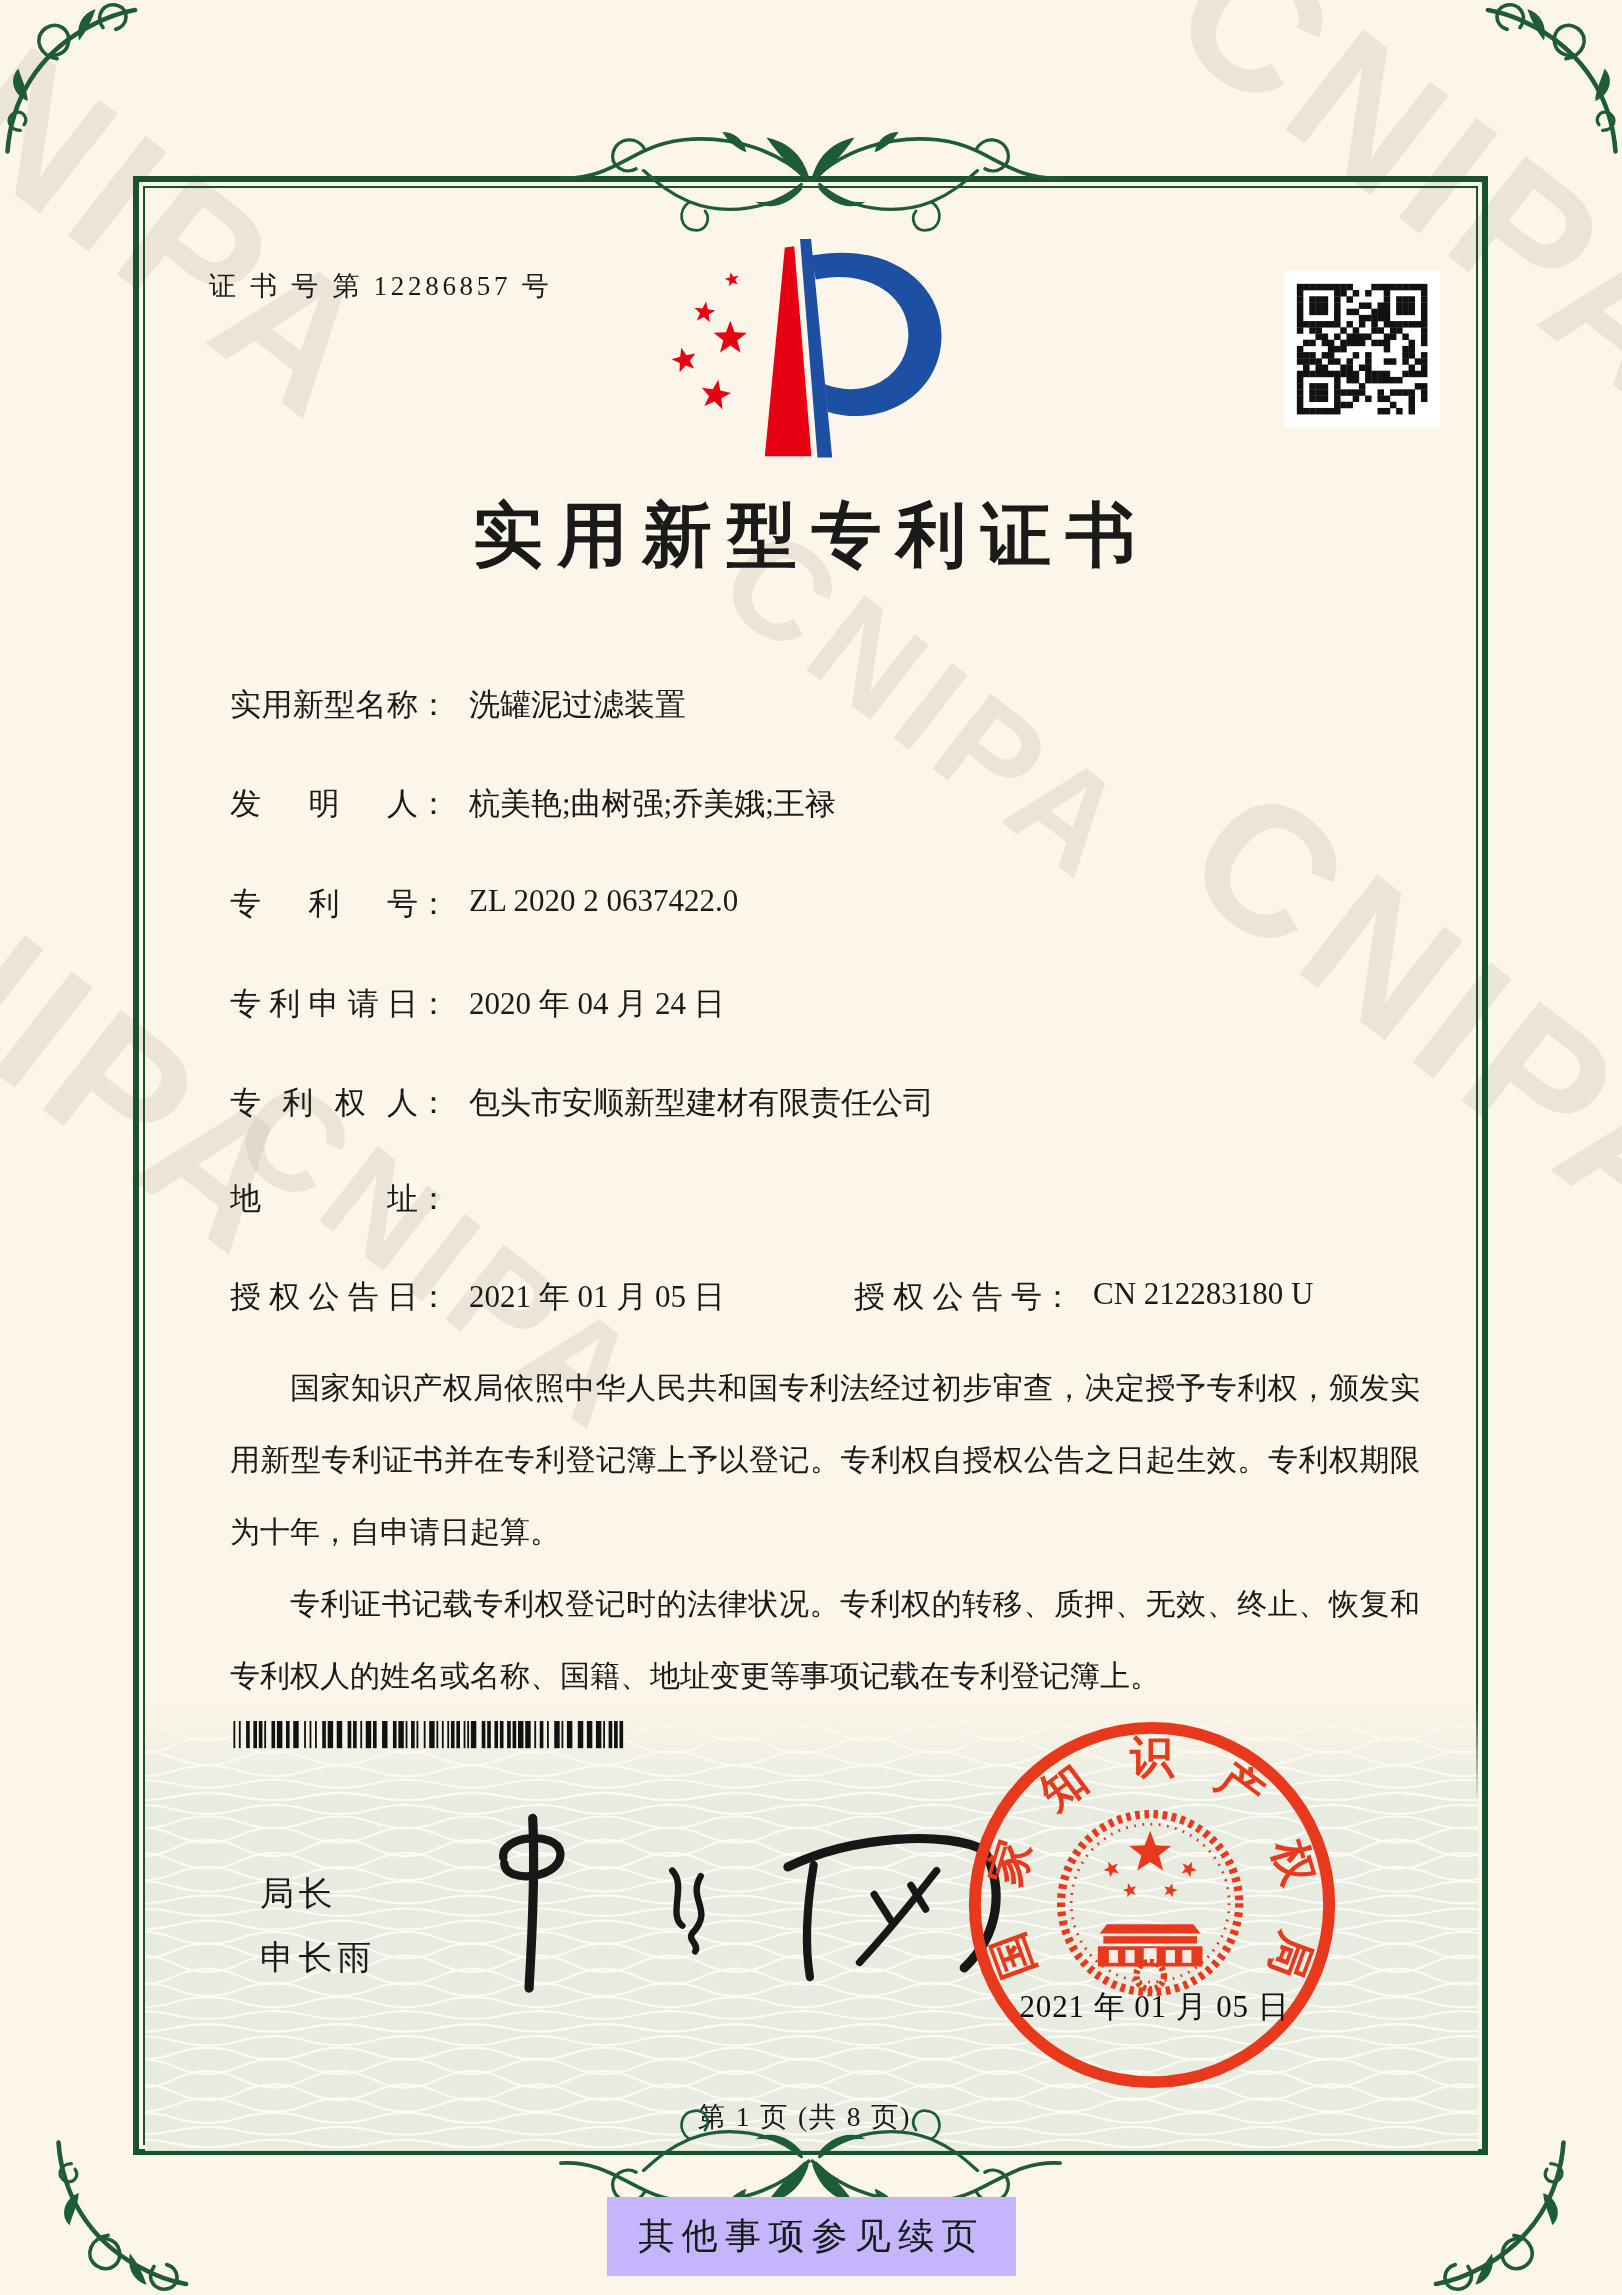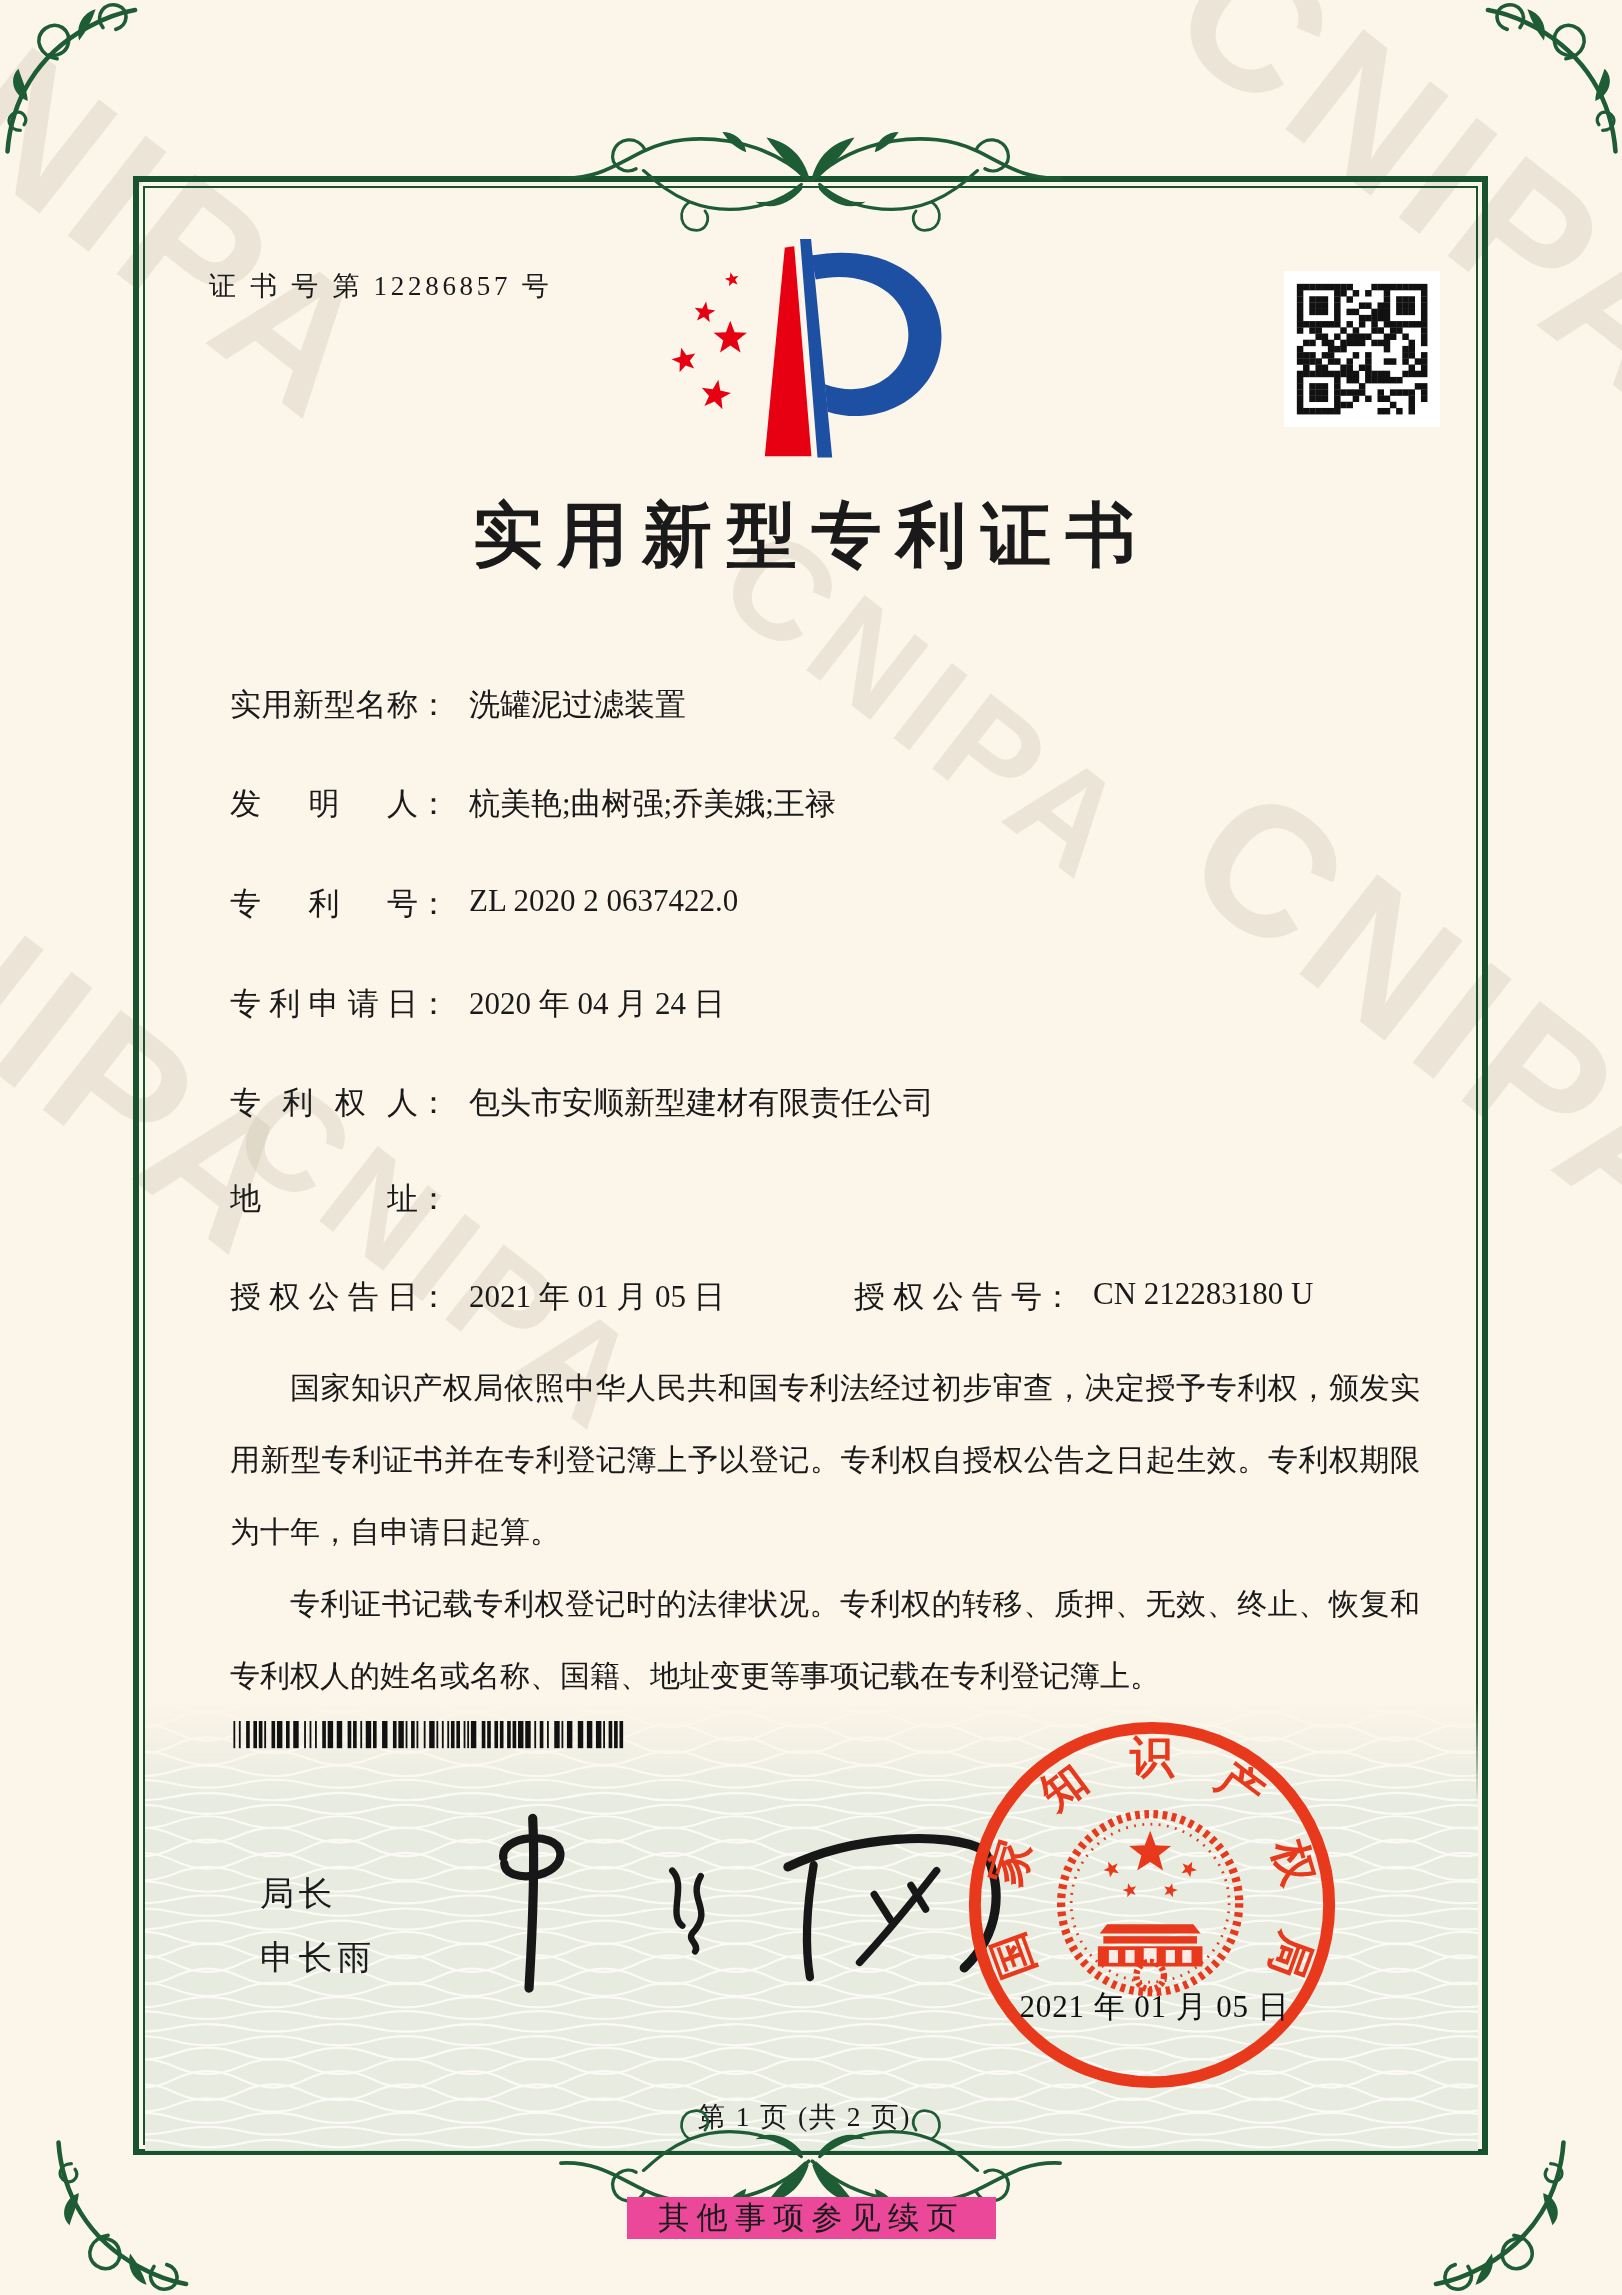--- a/index.html
+++ b/index.html
@@ -33,21 +33,21 @@
   .barcode{left:231px;top:1721px;width:400px;height:29px;}
   
   .signer{left:260px;top:1861px;font-family:"Liberation Sans",sans-serif;font-size:34px;
           letter-spacing:4.6px;line-height:64px;color:#1c1c1c;}
   .sig{left:395px;top:1786px;}
   
   .seal{left:962px;top:1715px;}
   .seal-date{left:1001px;top:1986px;width:307px;text-align:center;font-size:31px;color:#101010;letter-spacing:0.9px;}
   .page-footer{left:133px;width:1343px;top:2099px;text-align:center;font-size:27.5px;letter-spacing:1.8px;}
   .note{left:0;right:0;top:2197px;text-align:center;}
-  .note span{display:inline-block;background:#ec4899;padding:0 31px;font-size:31px;letter-spacing:7.3px;}
+  .note span{display:inline-block;background:#c4b5fd;padding:15px 31px;font-size:36px;letter-spacing:7.3px;}
   svg{display:block;}
 </style>
 </head>
 <body>
 
 <div id="wmLayer">
     <div class="wm" style="left: -64px; top: -83px; font-size: 184px; transform: rotate(38deg);">CNIPA</div>
     <div class="wm" style="left: 1267px; top: -101px; font-size: 184px; transform: rotate(38deg);">CNIPA</div>
     <div class="wm" style="left: 790px; top: 496px; font-size: 138px; transform: rotate(38deg);">CNIPA</div>
     <div class="wm" style="left: -138px; top: 753px; font-size: 184px; transform: rotate(38deg);">CNIPA</div>
@@ -615,18 +615,18 @@
       <rect x="178" y="256" width="10" height="14" fill="#fff" opacity="0.9"></rect>
       <rect x="198" y="254" width="14" height="16" fill="#fff" opacity="0.9"></rect>
       <rect x="222" y="256" width="10" height="14" fill="#fff" opacity="0.9"></rect>
       <rect x="240" y="256" width="10" height="14" fill="#fff" opacity="0.9"></rect>
       <circle cx="205" cy="284" r="15" fill="none" stroke="#e8391c" stroke-width="7" stroke-dasharray="4 3"></circle>
     </g>
   </svg>
 </div>
 <div class="abs seal-date">2021 年 01 月 05 日</div>
 
-<div class="abs page-footer">第 1 页 (共 2 页)</div>
+<div class="abs page-footer">第 1 页 (共 8 页)</div>
 
 <div class="abs note" style="z-index:5">
   <span>其他事项参见续页</span>
 </div>
 
 
 </body></html>

